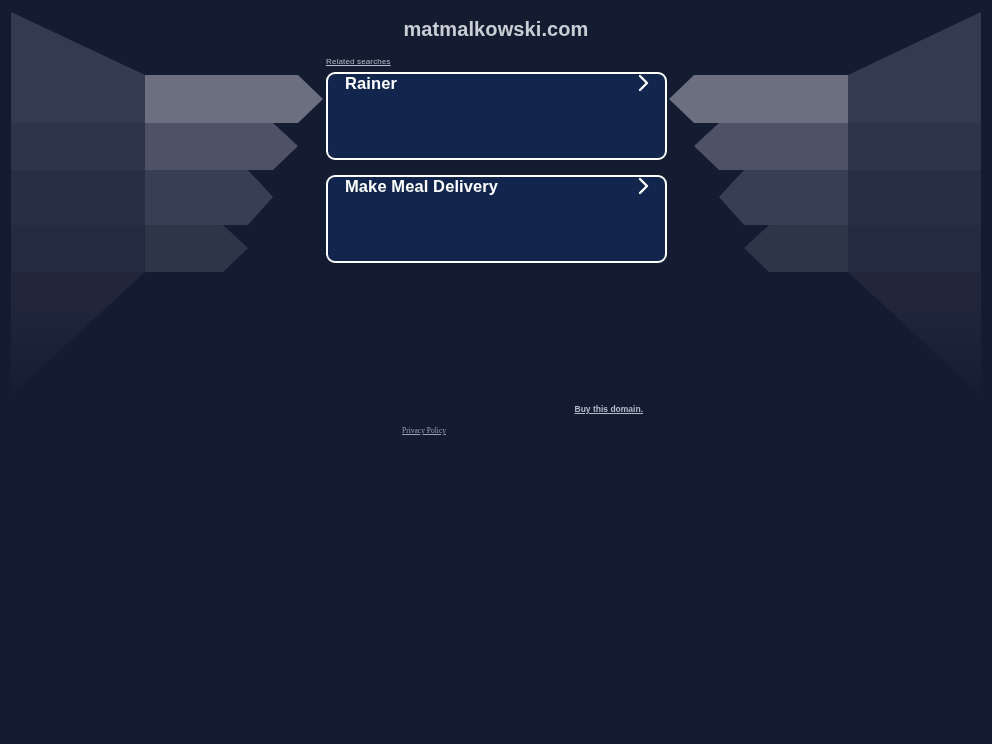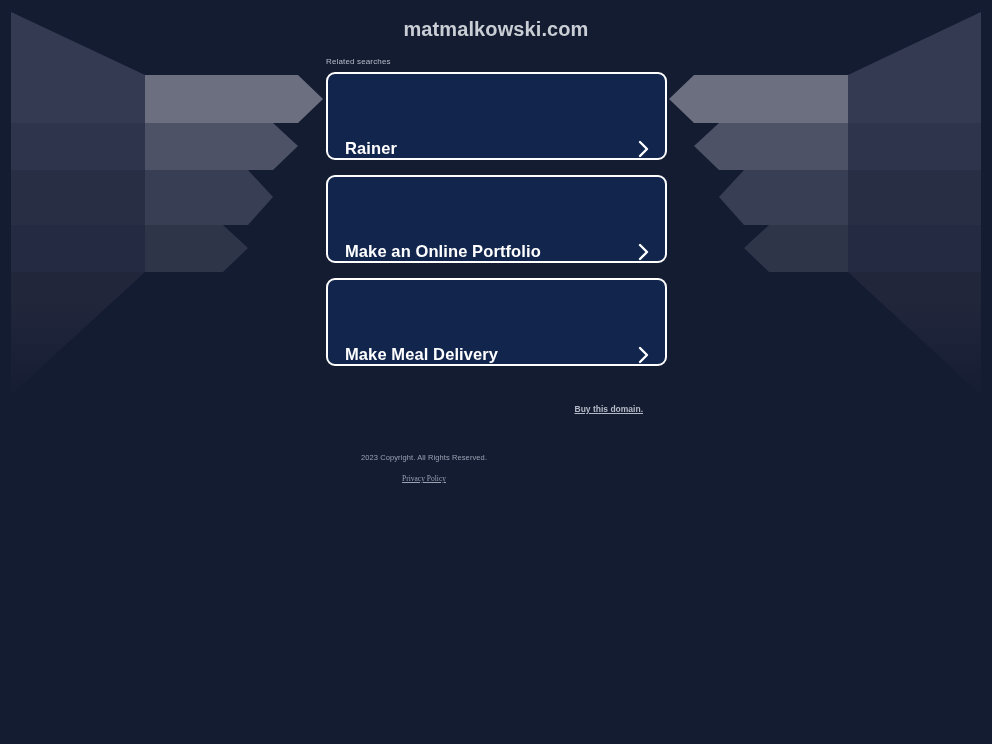--- a/index.html
+++ b/index.html
@@ -47,39 +47,40 @@
     letter-spacing: 0.1px;
   }
 
   #related-label {
     position: absolute;
     left: 326px;
     top: 57px;
     font-size: 8px;
     color: #b7bcc9;
     letter-spacing: 0.15px;
+    text-decoration: underline;
   }
 
   #card-list {
     position: absolute;
     left: 326px;
     top: 72px;
     width: 341px;
   }
 
   .search-card {
     position: relative;
     box-sizing: border-box;
     height: 88px;
     margin-bottom: 15px;
     background: #12254d;
     border: 2px solid #ffffff;
     border-radius: 9px;
     display: flex;
-    align-items: flex-end;
+    align-items: flex-start;
     justify-content: space-between;
     padding: 0 16px 0 17px;
     cursor: pointer;
   }
   .search-card:last-child { margin-bottom: 0; }
 
   .card-label {
     font-size: 16.5px;
     font-weight: bold;
     color: #ffffff;
@@ -188,45 +189,36 @@
 
   <div id="card-list">
 
     <div class="search-card">
       <span class="card-label">Rainer</span>
       <svg class="card-chevron" viewBox="0 0 11 18">
         <polyline points="2,2 9,9 2,16" fill="none" stroke="#ffffff" stroke-width="2.4" stroke-linecap="round" stroke-linejoin="round"></polyline>
       </svg>
     </div>
 
-    <div class="search-card">
-      <span class="card-label">Make an Online Portfolio</span>
-      <svg class="card-chevron" viewBox="0 0 11 18">
-        <polyline points="2,2 9,9 2,16" fill="none" stroke="#ffffff" stroke-width="2.4" stroke-linecap="round" stroke-linejoin="round"></polyline>
-      </svg>
-    </div>
 
     <div class="search-card">
       <span class="card-label">Make Meal Delivery</span>
       <svg class="card-chevron" viewBox="0 0 11 18">
         <polyline points="2,2 9,9 2,16" fill="none" stroke="#ffffff" stroke-width="2.4" stroke-linecap="round" stroke-linejoin="round"></polyline>
       </svg>
     </div>
 
   </div>
 
   <div id="footer">
 
     <div id="buy-domain-row">
       <span id="buy-domain-link">Buy this domain.</span>
     </div>
 
-    <div id="copyright-row">
-      <span id="copyright-text">2023 Copyright. All Rights Reserved.</span>
-    </div>
 
     <div id="privacy-row">
       <span id="privacy-link">Privacy Policy</span>
     </div>
 
   </div>
 
 </div>
 
 </body></html>

